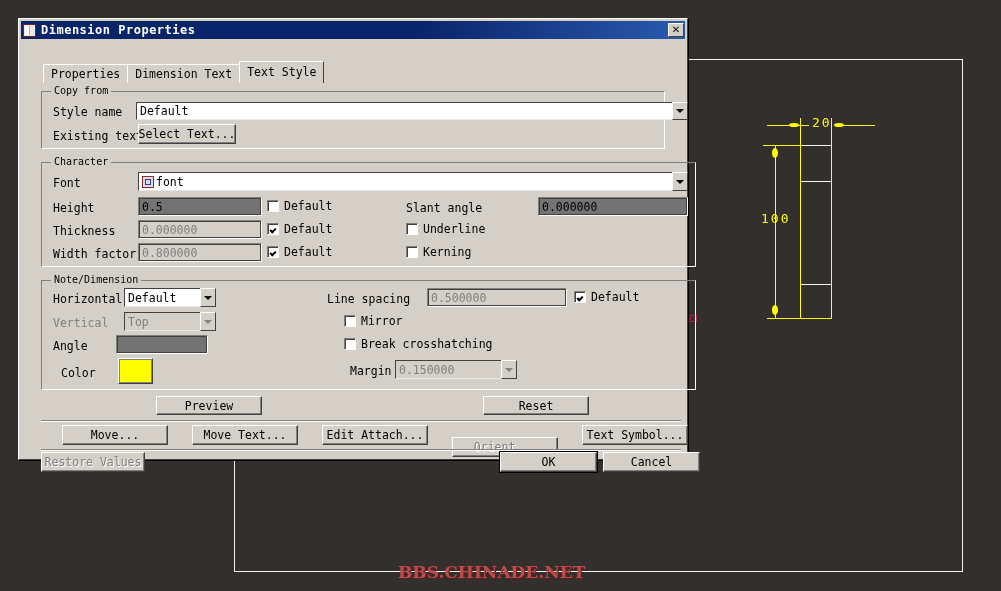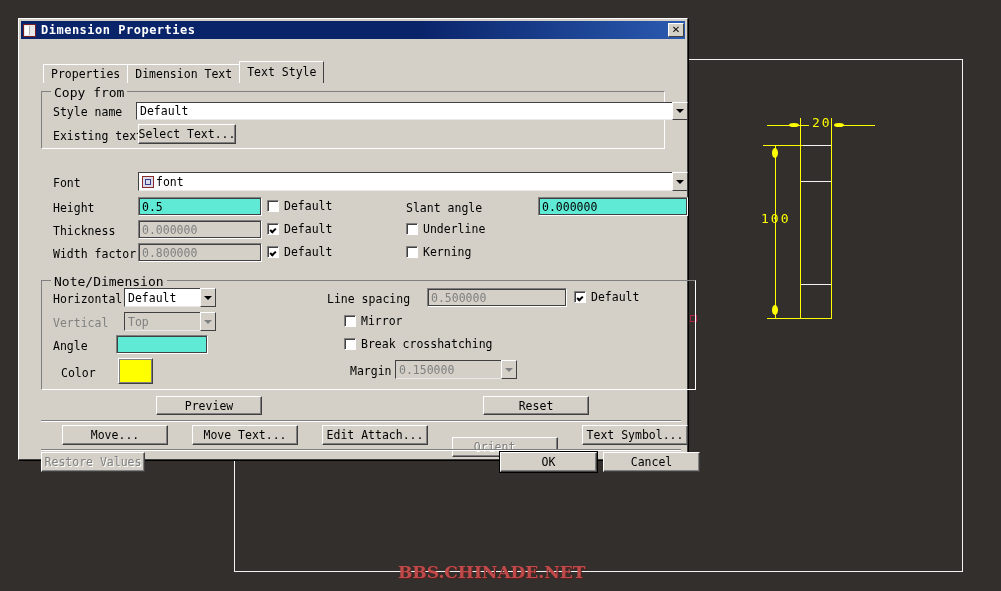--- a/index.html
+++ b/index.html
@@ -60,28 +60,28 @@
   }
   .tab.active{
     height:22px;line-height:21px;background:#d4d0c8;position:relative;z-index:3;
     border-bottom:none;font-weight:normal;
   }
 
   
   .group{position:absolute;border:1px solid #808080;border-right-color:#fff;border-bottom-color:#fff;}
   .group-in{position:absolute;inset:-1px;border:1px solid #fff;border-left-color:#808080;border-top-color:#808080;
             pointer-events:none;}
-  .glabel{position:absolute;top:-7px;left:9px;background:#d4d0c8;padding:0 3px;font-size:13px;color:#000;}
+  .glabel{position:absolute;top:-7px;left:9px;background:#d4d0c8;padding:0 3px;font-size:10px;color:#000;}
 
   .lbl{position:absolute;font-size:11.5px;color:#000;white-space:nowrap;}
   .lbl.dis{color:#808080;}
 
   
   .field{
-    position:absolute;background:#5eead4;
+    position:absolute;background:#737373;
     border-top:1px solid #808080;border-left:1px solid #808080;
     border-right:1px solid #ffffff;border-bottom:1px solid #ffffff;
     outline:1px solid #404040;outline-offset:-2px;
     font-size:11.5px;color:#000;padding-left:3px;display:flex;align-items:center;
   }
   .field.dis{background:#d4d0c8;color:#808080;}
 
   .combo{position:absolute;display:flex;}
   .combo .cf{
     flex:1 1 auto;background:#fff;font-size:11.5px;color:#000;padding-left:3px;
@@ -199,20 +199,24 @@
   <span class="lbl" style="left:34px;top:86px;">Style name</span>
   <div class="combo" style="left:117px;top:83px;width:552px;height:18px;">
     <span class="cf">Default</span>
     <span class="arrowbtn">
         <i></i>
       </span>
   </div>
   <span class="lbl" style="left:34px;top:110px;">Existing text</span>
   <div class="btn" style="left:119px;top:105px;width:98px;height:20px;">Select Text...</div>
 
+  <div class="group" style="left:22px;top:143px;width:655px;height:105px;">
+    <span class="group-in"></span>
+    <span class="glabel">Character</span>
+  </div>
 
   <span class="lbl" style="left:34px;top:157px;">Font</span>
   <div class="combo" style="left:119px;top:153px;width:550px;height:19px;">
     <span class="cf">
       <span class="fonticon"></span>
       <span>font</span>
     </span>
     <span class="arrowbtn">
         <i></i>
       </span>

